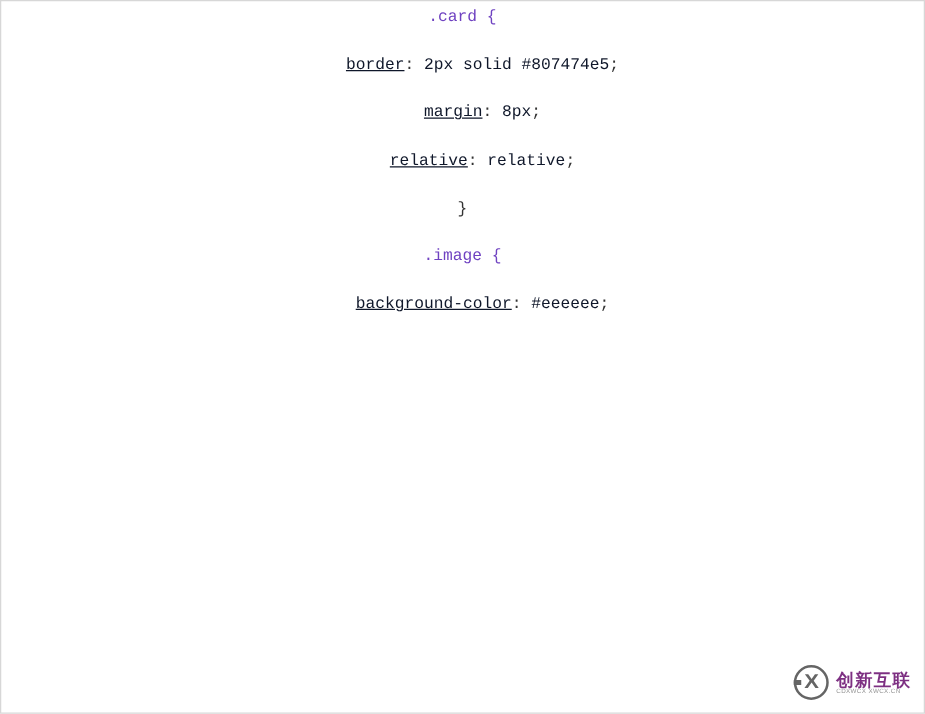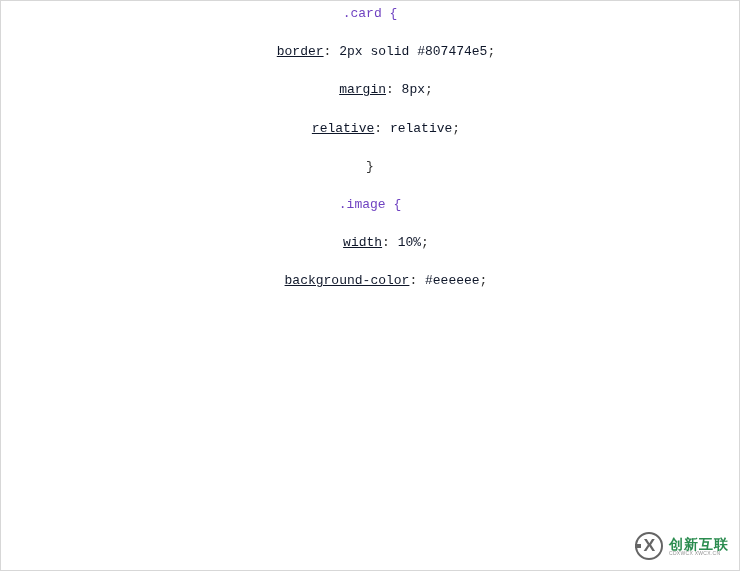--- a/index.html
+++ b/index.html
@@ -69,21 +69,21 @@
 }
 .wm-text {
   display: flex;
   flex-direction: column;
   line-height: 1;
 }
 .wm-text .big {
   font-family: "Microsoft YaHei", Arial, sans-serif;
   font-size: 14px;
   font-weight: bold;
-  color: #15803d;
+  color: #701a75;
   letter-spacing: 1px;
 }
 .wm-text .small {
   font-family: Arial, sans-serif;
   font-size: 5px;
   color: #888;
   letter-spacing: 0.3px;
 }
 </style>
 </head>
@@ -93,21 +93,20 @@
   <div class="line"><span class="sel">.card {</span></div>
 
   <div class="line"><span class="indent"></span><span class="prop">border</span><span class="colon">: </span><span class="val">2px solid #807474e5</span><span class="punct">;</span></div>
   <div class="line"><span class="indent"></span><span class="prop">margin</span><span class="colon">: </span><span class="val">8px</span><span class="punct">;</span></div>
   <div class="line"><span class="indent"></span><span class="prop">relative</span><span class="colon">: </span><span class="val">relative</span><span class="punct">;</span></div>
 
   <div class="line"><span class="brace">}</span></div>
 
   <div class="line"><span class="sel">.image {</span></div>
 
-  <div class="line"><span class="indent"></span><span class="prop">width</span><span class="colon">: </span><span class="val">10%</span><span class="punct">;</span></div>
   <div class="line"><span class="indent"></span><span class="prop">background-color</span><span class="colon">: </span><span class="val">#eeeeee</span><span class="punct">;</span></div>
 </div>
 
 <div class="watermark">
   <div class="wm-logo">
     <span class="bar"></span>
     <span class="x">X</span>
   </div>
   <div class="wm-text">
     <span class="big">创新互联</span>

